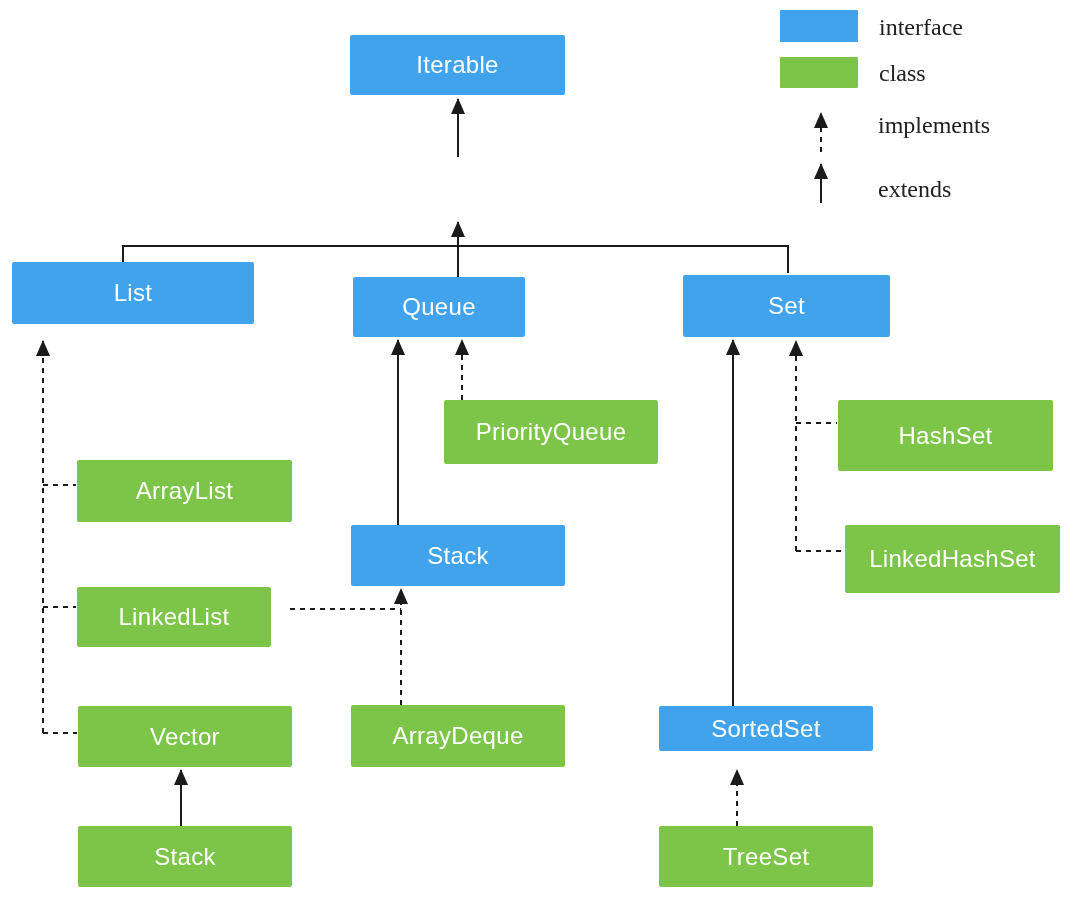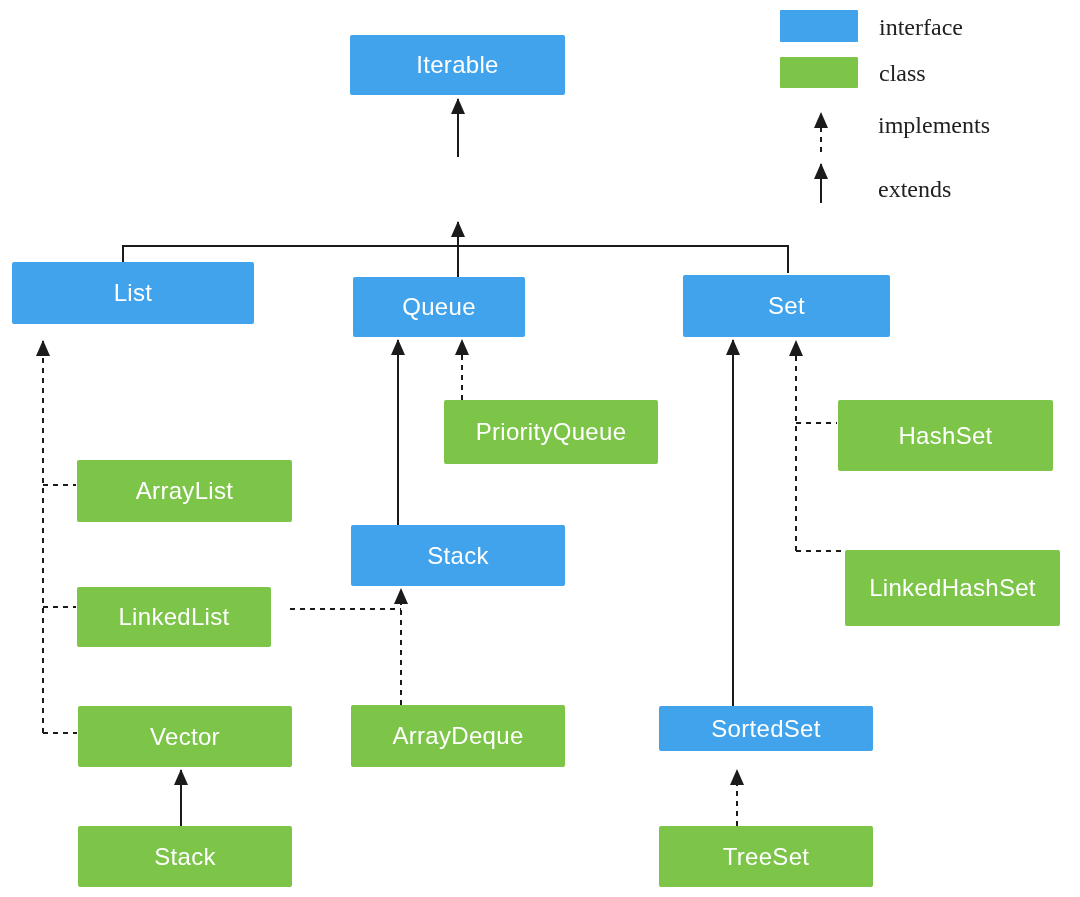--- a/index.html
+++ b/index.html
@@ -31,21 +31,21 @@
   
   .pos-iterable{left:350px;top:35px;width:215px;height:60px}
   .pos-collection{left:352px;top:157px;width:215px;height:62px}
   .pos-list{left:12px;top:262px;width:242px;height:62px}
   .pos-queue{left:353px;top:277px;width:172px;height:60px}
   .pos-set{left:683px;top:275px;width:207px;height:62px}
   .pos-priorityqueue{left:444px;top:400px;width:214px;height:64px}
   .pos-hashset{left:838px;top:400px;width:215px;height:71px}
   .pos-arraylist{left:77px;top:460px;width:215px;height:62px}
   .pos-deque{left:351px;top:525px;width:214px;height:61px}
-  .pos-linkedhashset{left:845px;top:550px;width:215px;height:76px}
+  .pos-linkedhashset{left:845px;top:525px;width:215px;height:68px}
   .pos-linkedlist{left:77px;top:587px;width:194px;height:60px}
   .pos-vector{left:78px;top:706px;width:214px;height:61px}
   .pos-arraydeque{left:351px;top:705px;width:214px;height:62px}
   .pos-sortedset{left:659px;top:706px;width:214px;height:45px}
   .pos-stack{left:78px;top:826px;width:214px;height:61px}
   .pos-treeset{left:659px;top:826px;width:214px;height:61px}
   
   .swatch{position:absolute;border-radius:1px;}
   .swatch.iface{background:var(--color-interface);}
   .swatch.cls{background:var(--color-class);}

